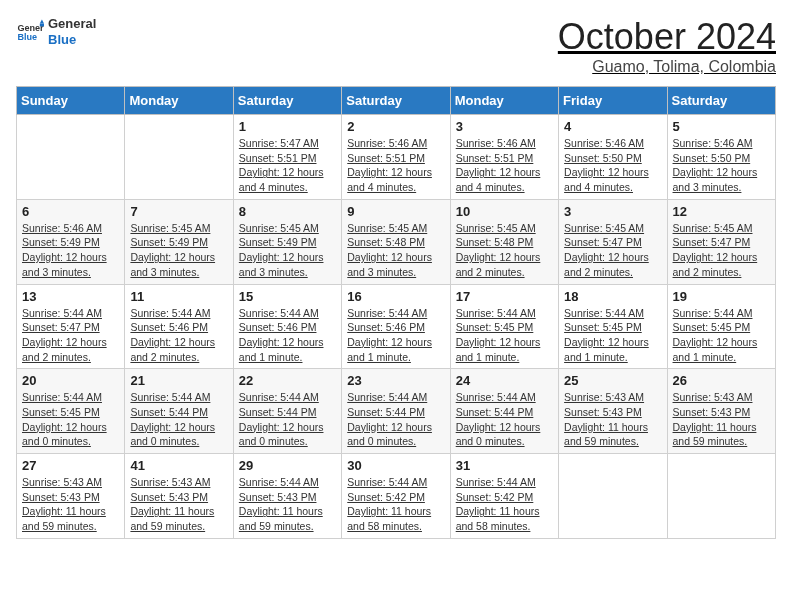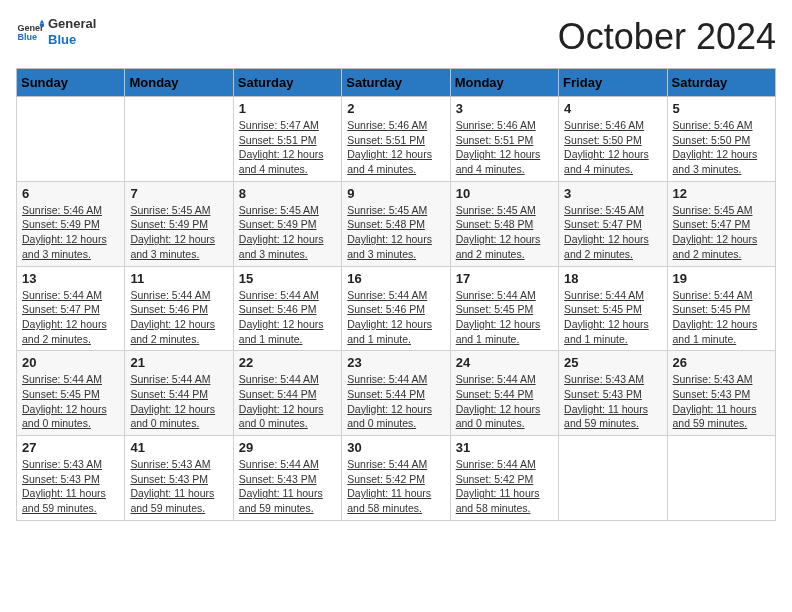--- a/index.html
+++ b/index.html
@@ -20,38 +20,39 @@
       display: flex;
       align-items: center;
       gap: 4px;
     }
     .logo-icon {
       width: 28px;
       height: 28px;
     }
     .title-area {
       text-align: right;
+      text-decoration: underline;
     }
     .month-title {
       font-size: 36px;
       font-weight: normal;
       color: #222;
     }
     .location-title {
       font-size: 16px;
       color: #444;
     }
     table {
       width: 100%;
       border-collapse: collapse;
       table-layout: fixed;
     }
     thead tr th {
       background-color: #2979c2;
-      color: #000000;
+      color: #ffffff;
       font-size: 13px;
       font-weight: bold;
       padding: 6px 4px;
       text-align: left;
       border: 1px solid #c0c0c0;
     }
     tbody tr td {
       border: 1px solid #d0d0d0;
       vertical-align: top;
       padding: 4px 5px;
@@ -91,20 +92,21 @@
       <polygon points="34,8 40,8 37,2" fill="#1a6fc4"></polygon>
       <polygon points="34,12 40,12 40,8 34,8" fill="#1a6fc4"></polygon>
     </svg>
     <div style="display:flex;flex-direction:column;line-height:1.2;">
       <span style="font-size:13px;font-weight:bold;color:#333;">General</span>
       <span style="font-size:13px;font-weight:bold;color:#1a6fc4;">Blue</span>
     </div>
   </div>
   <div class="title-area">
     <div class="month-title">October 2024</div>
+    <div class="location-title">Guamo, Tolima, Colombia</div>
   </div>
 </div>
 
 <table>
   <thead>
     <tr id="weekday-header">
     <th>Sunday</th>
         <th>Monday</th>
         <th>Saturday</th>
         <th>Saturday</th>

